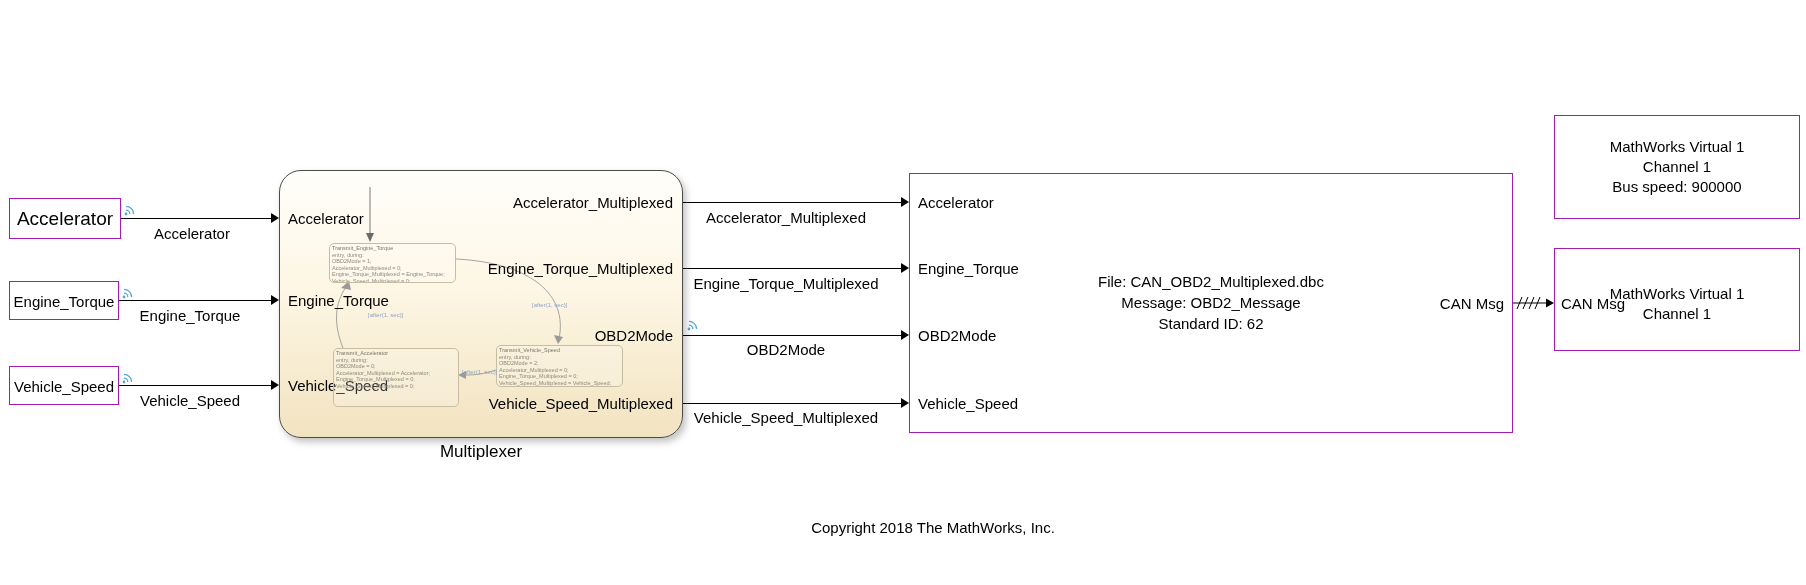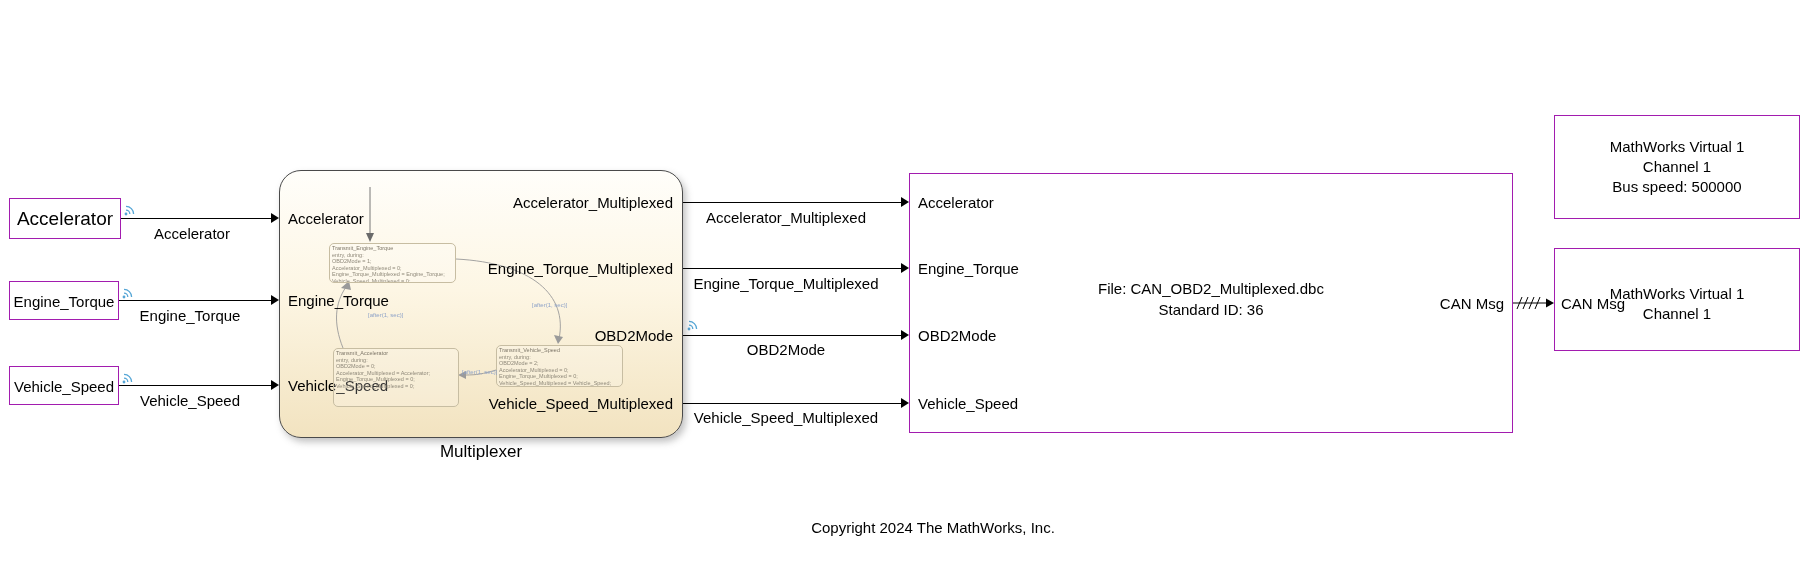--- a/index.html
+++ b/index.html
@@ -154,48 +154,49 @@
   <div class="wire" style="left:683px;top:403px;width:218px;"></div>
   <div class="ah" style="left:901px;top:398px;"></div>
   <div class="wire-label" style="left:786px;top:409px;">Vehicle_Speed_Multiplexed</div>
 
   <div class="block" style="left:909px;top:173px;width:604px;height:260px;">
     <div class="port-label" style="left:8px;top:20px;">Accelerator</div>
     <div class="port-label" style="left:8px;top:86px;">Engine_Torque</div>
     <div class="port-label" style="left:8px;top:153px;">OBD2Mode</div>
     <div class="port-label" style="left:8px;top:221px;">Vehicle_Speed</div>
 
-    <div class="center-text" style="top:104px;">
+    <div class="center-text" style="top:97px;">
       <div>File: CAN_OBD2_Multiplexed.dbc</div>
-      <div>Standard ID: 36</div>
+      <div>Message: OBD2_Message</div>
+      <div>Standard ID: 62</div>
     </div>
 
     <div class="port-label right" style="right:8px;top:121px;">CAN Msg</div>
   </div>
 
   <svg style="position:absolute;left:1513px;top:296px;" width="41" height="14" viewBox="0 0 41 14">
     <line x1="0" y1="7" x2="33" y2="7" stroke="#000" stroke-width="1.2"></line>
     <polygon points="33,2.5 33,11.5 41,7" fill="#000"></polygon>
     <line x1="9" y1="1" x2="4" y2="13" stroke="#000" stroke-width="1"></line>
     <line x1="15" y1="1" x2="10" y2="13" stroke="#000" stroke-width="1"></line>
     <line x1="21" y1="1" x2="16" y2="13" stroke="#000" stroke-width="1"></line>
     <line x1="27" y1="1" x2="22" y2="13" stroke="#000" stroke-width="1"></line>
   </svg>
 
   <div class="block" style="left:1554px;top:115px;width:246px;height:104px;">
     <div class="center-text" style="top:21px;line-height:20px;">
       <div>MathWorks Virtual 1</div>
       <div>Channel 1</div>
-      <div>Bus speed: 500000</div>
+      <div>Bus speed: 900000</div>
     </div>
   </div>
 
   <div class="block" style="left:1554px;top:248px;width:246px;height:103px;">
     <div class="port-label" style="left:6px;top:46px;">CAN Msg</div>
     <div class="center-text" style="top:35px;line-height:20px;">
       <div>MathWorks Virtual 1</div>
       <div>Channel 1</div>
     </div>
   </div>
 
-  <div class="ann" style="left:933px;top:519px;">Copyright 2024 The MathWorks, Inc.</div>
+  <div class="ann" style="left:933px;top:519px;">Copyright 2018 The MathWorks, Inc.</div>
 
 </div>
 
 </body></html>

